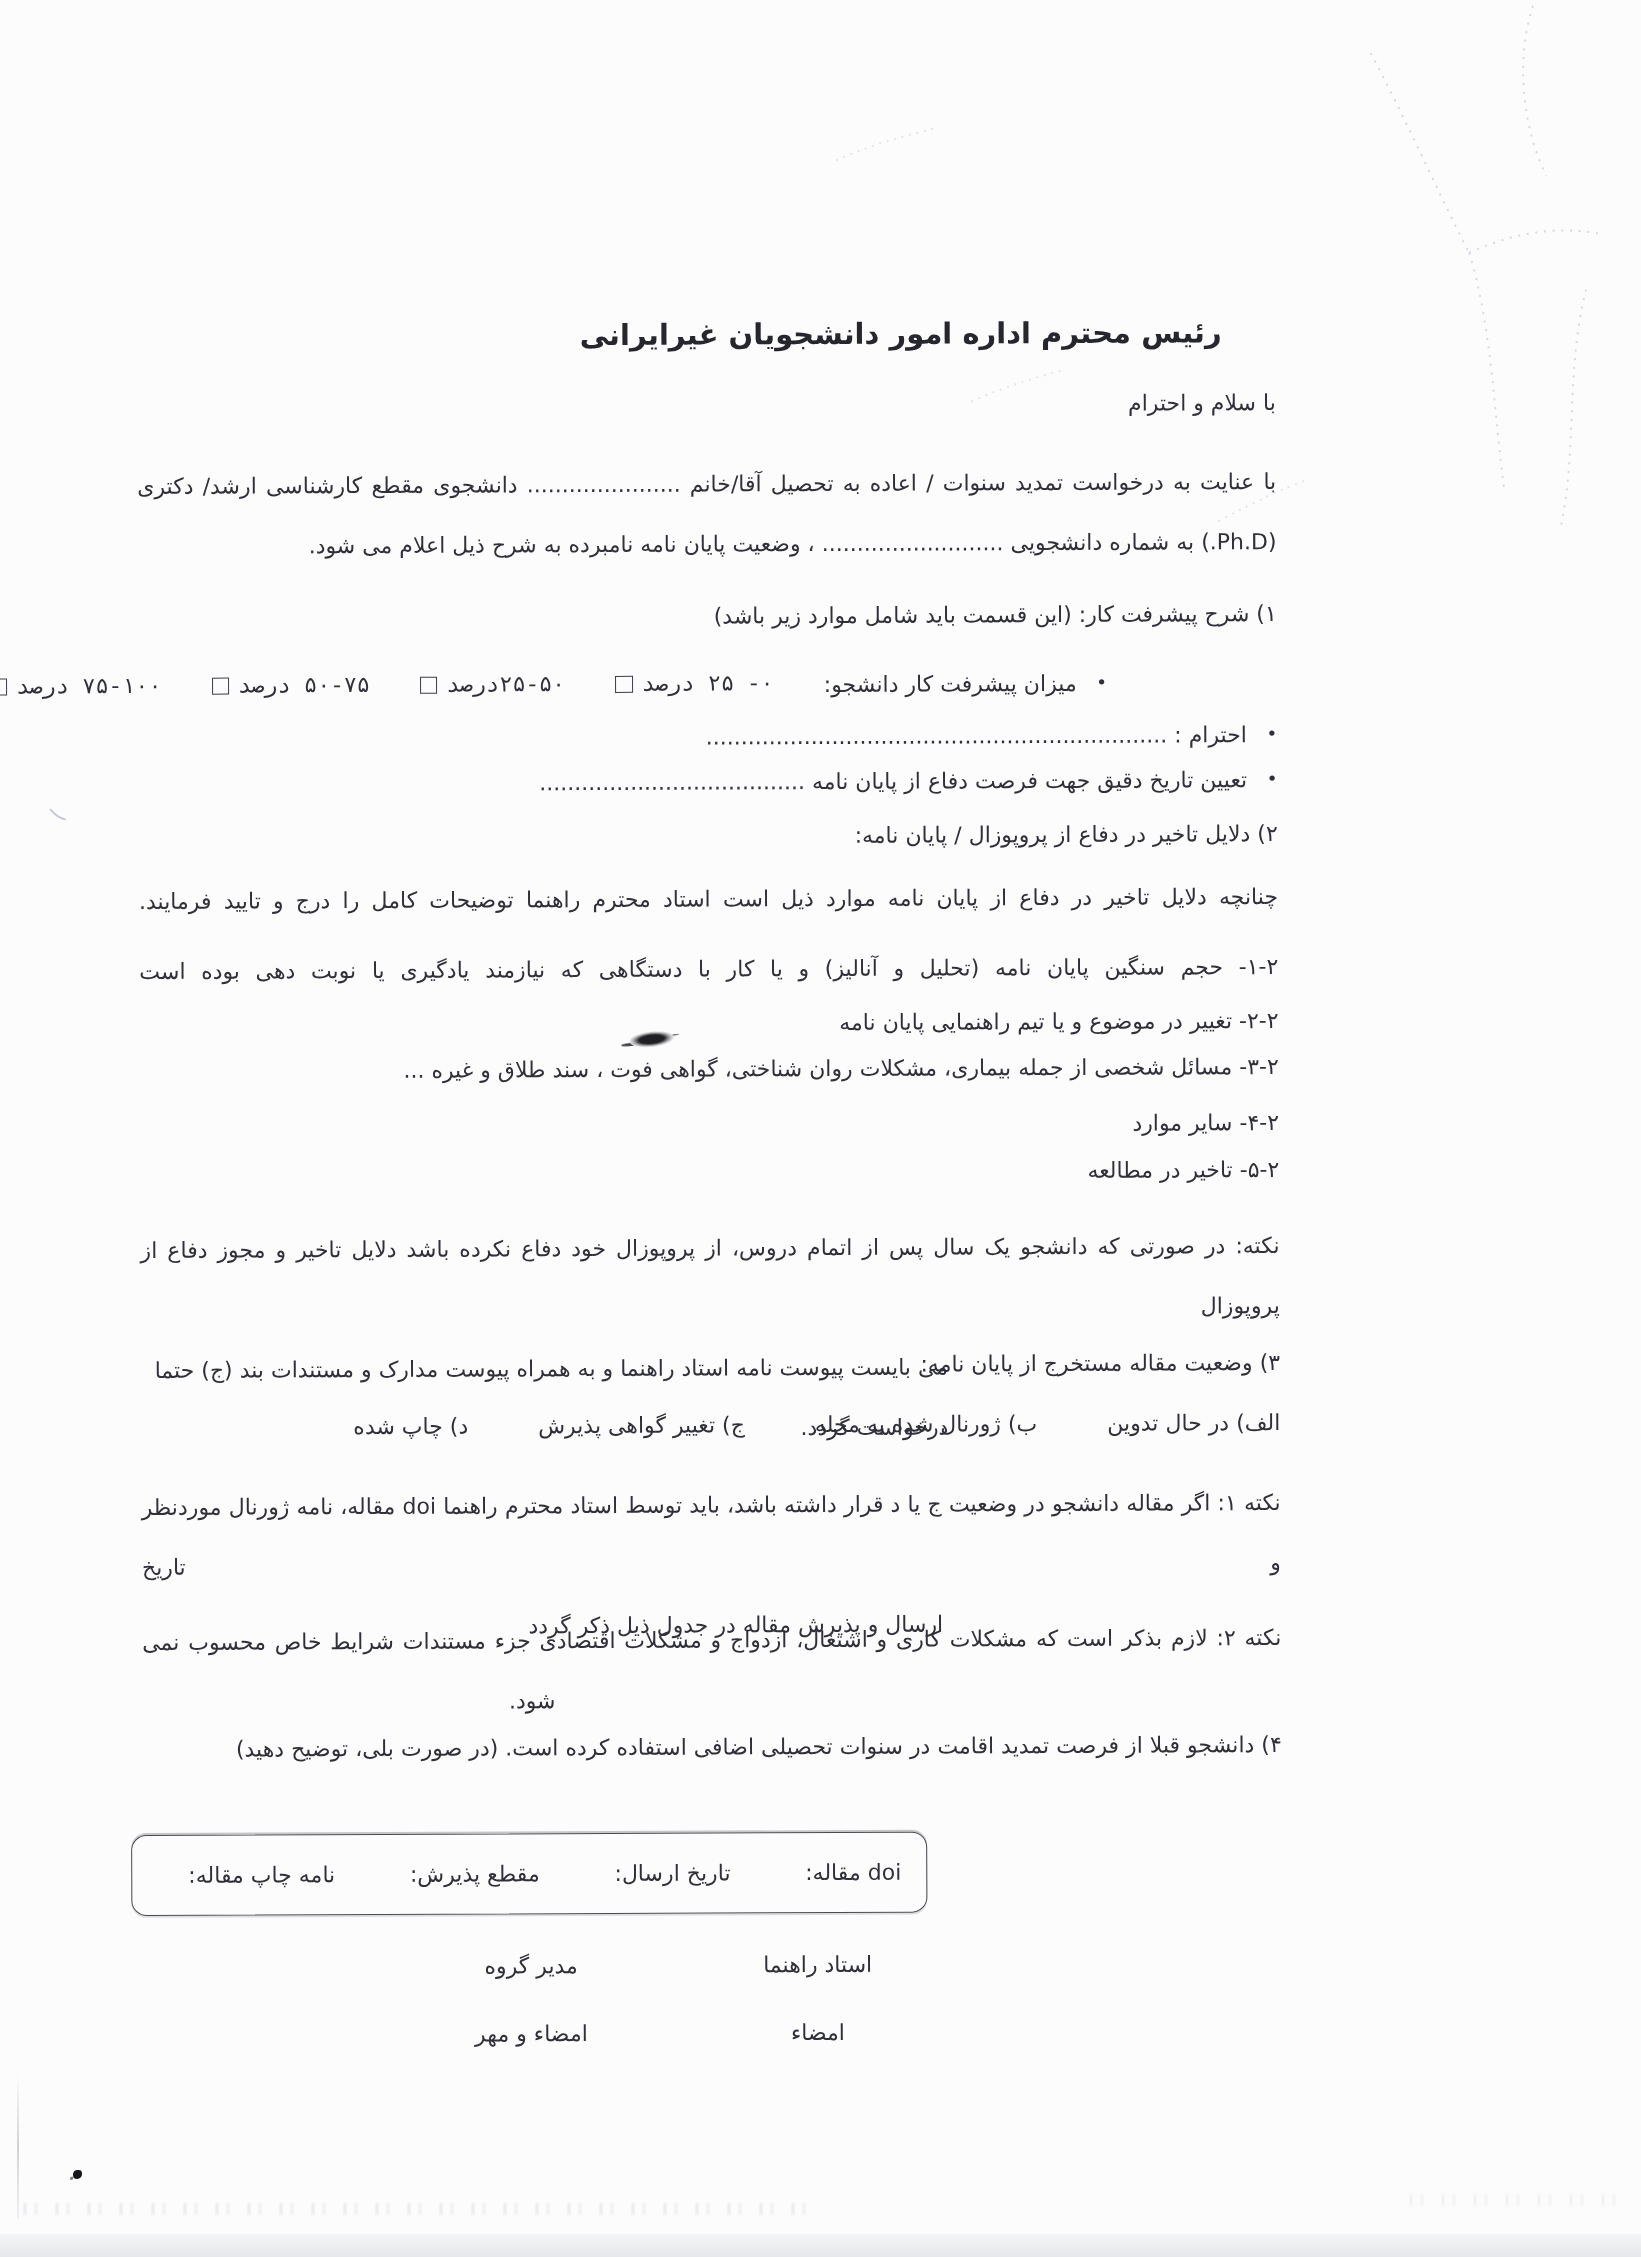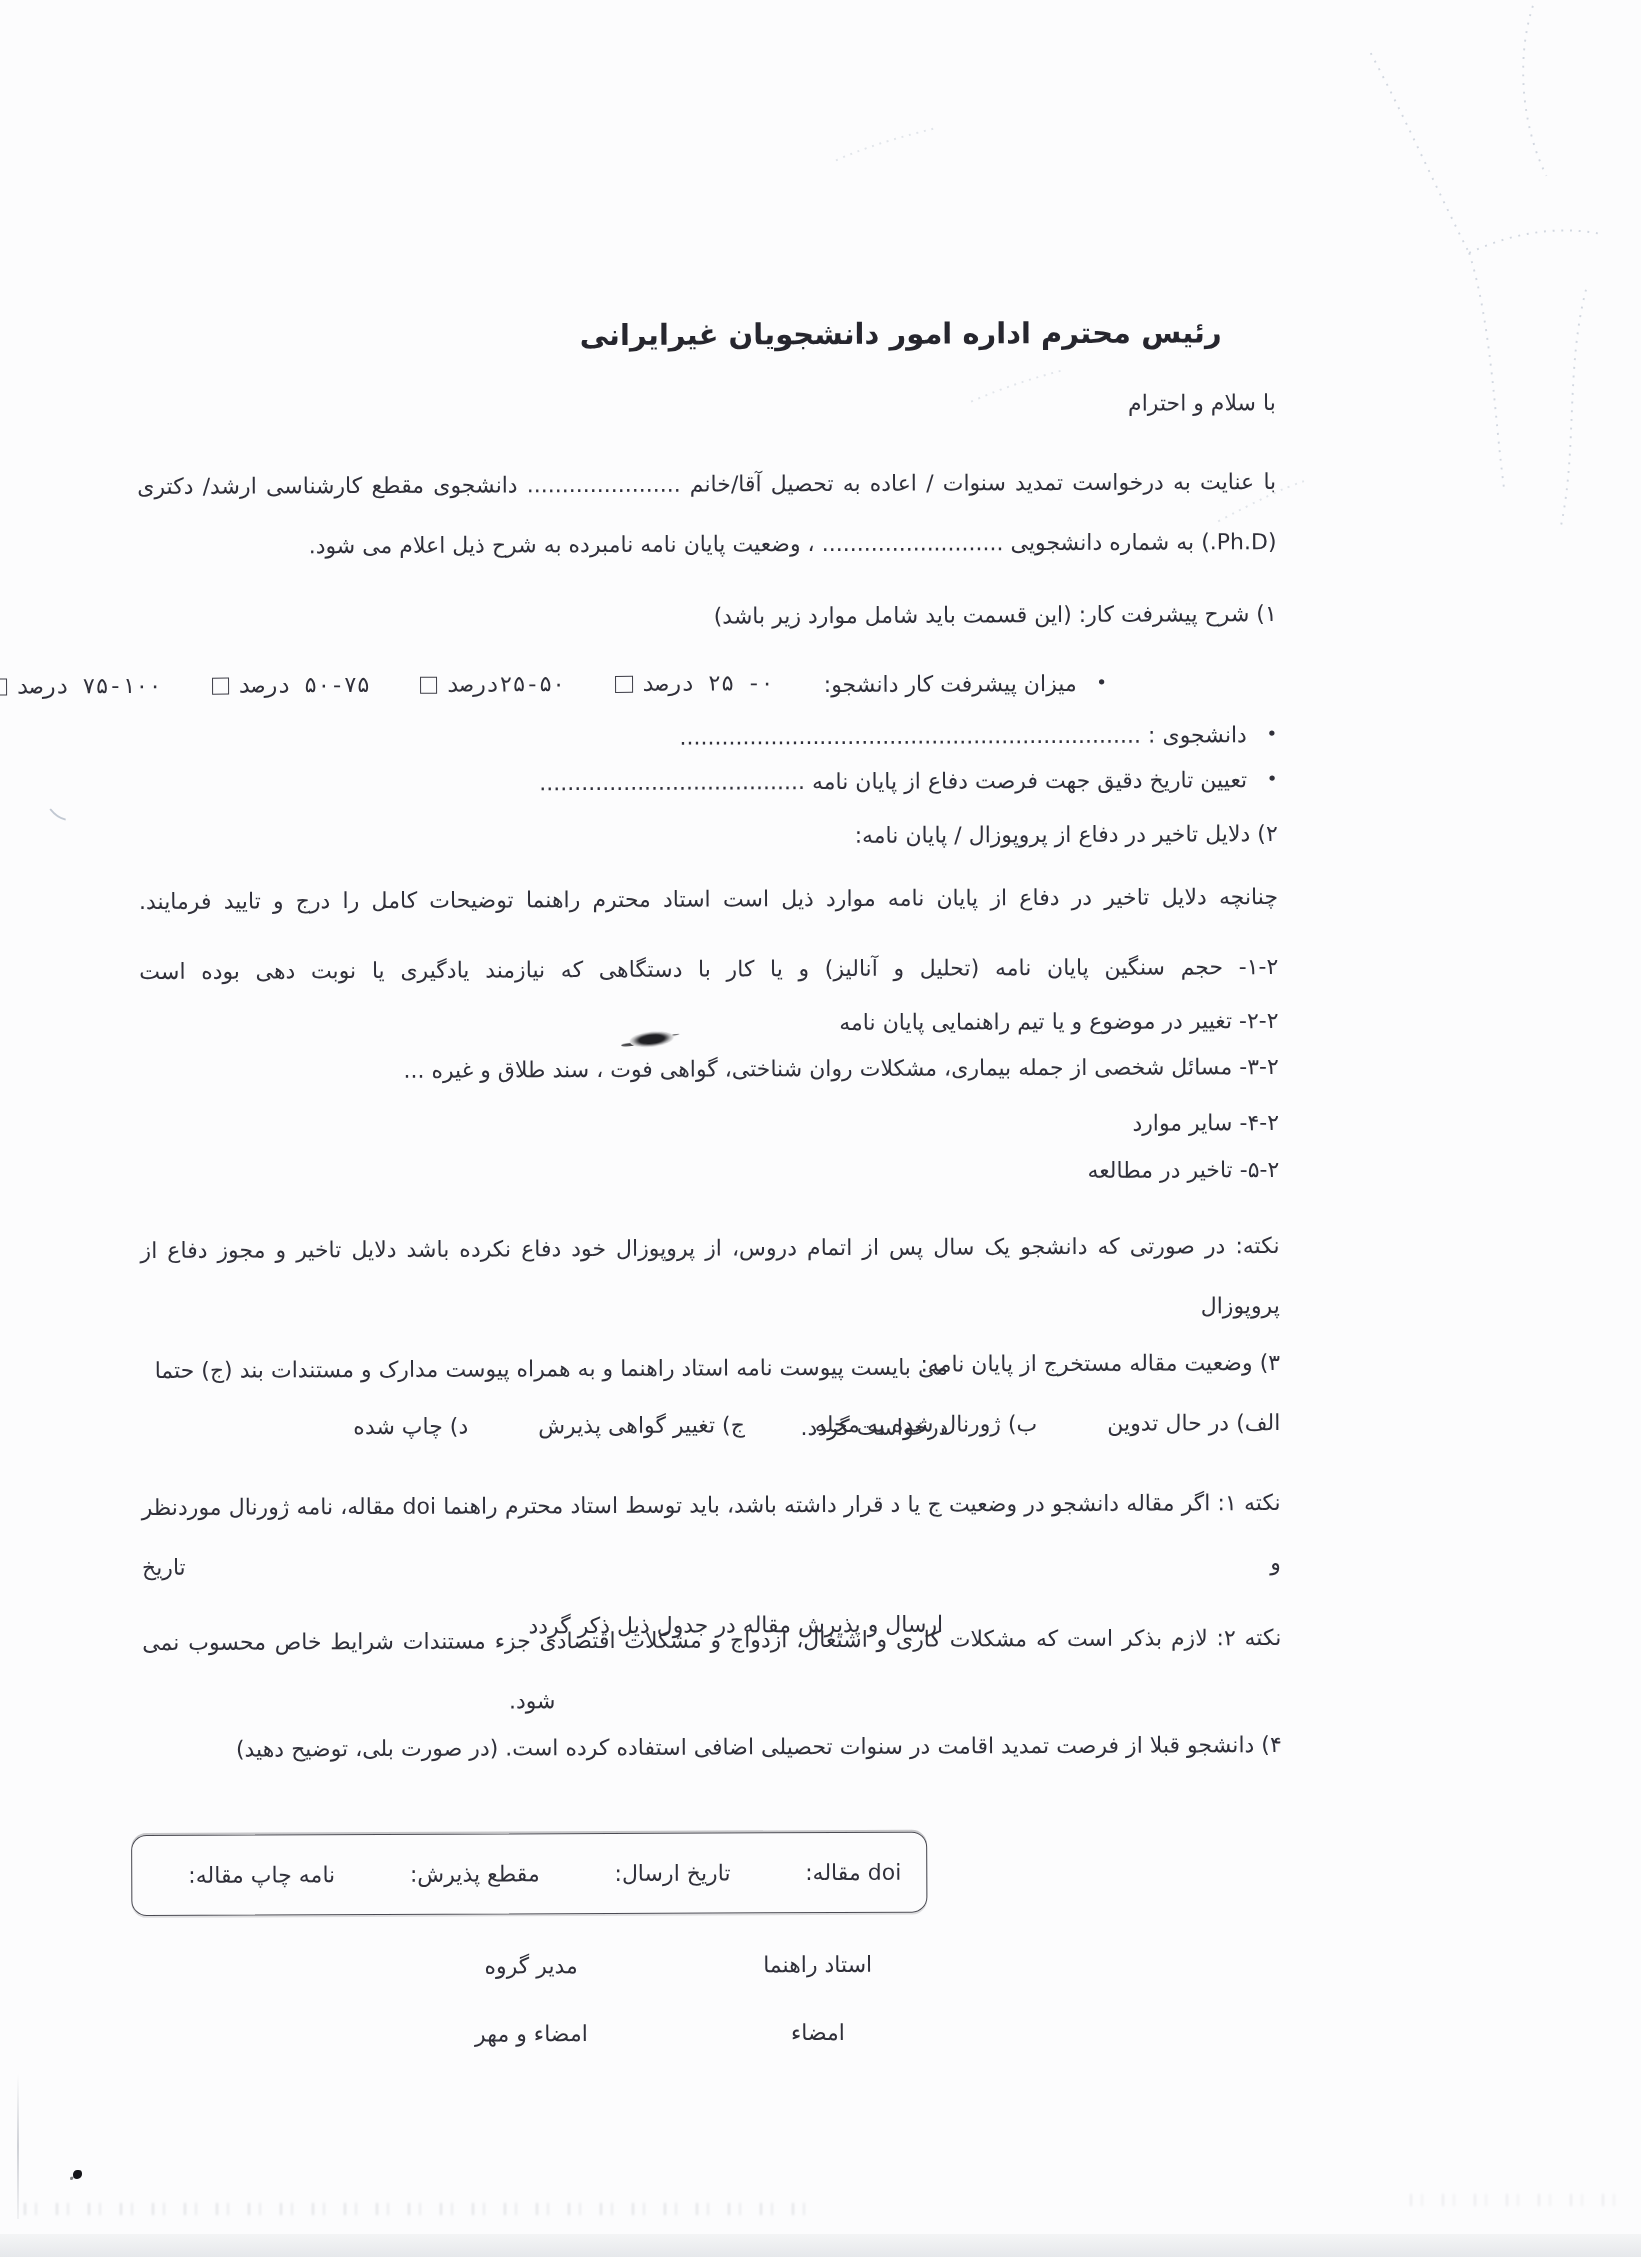--- a/index.html
+++ b/index.html
@@ -119,21 +119,21 @@
       <span class="opt">
         <span>۵۰-۷۵ درصد</span><span class="cb"></span>
       </span>
       <span class="opt">
         <span>۷۵-۱۰۰ درصد</span><span class="cb"></span>
       </span>
     </div>
 
     <div class="blk row-notes">
       <span class="bullet">•</span>
-      <span>دانشجوی :</span>
+      <span>احترام :</span>
       <span class="dots">..................................................................</span>
     </div>
 
     <div class="blk row-date">
       <span class="bullet">•</span>
       <span>تعیین تاریخ دقیق جهت فرصت دفاع از پایان نامه</span>
       <span class="dots">......................................</span>
     </div>
 
     <div class="blk h2">۲) دلایل تاخیر در دفاع از پروپوزال / پایان نامه:</div>

